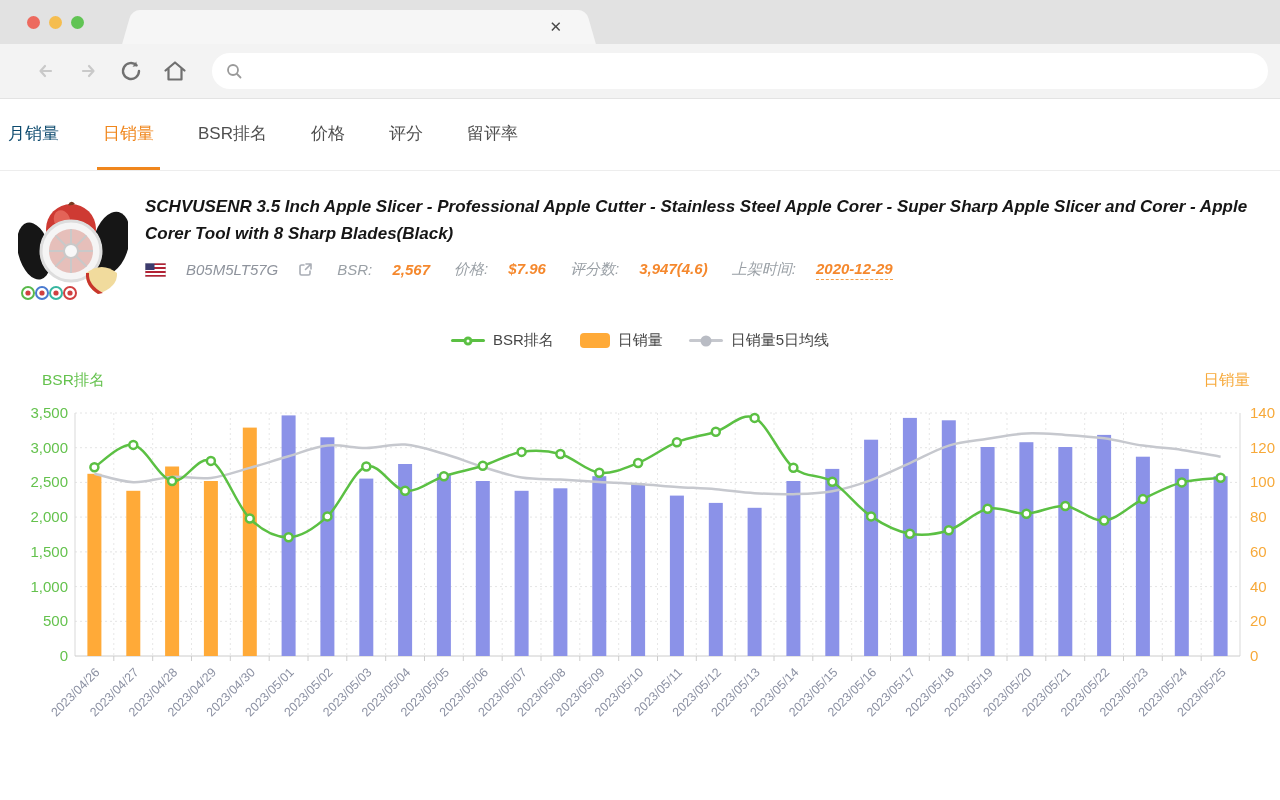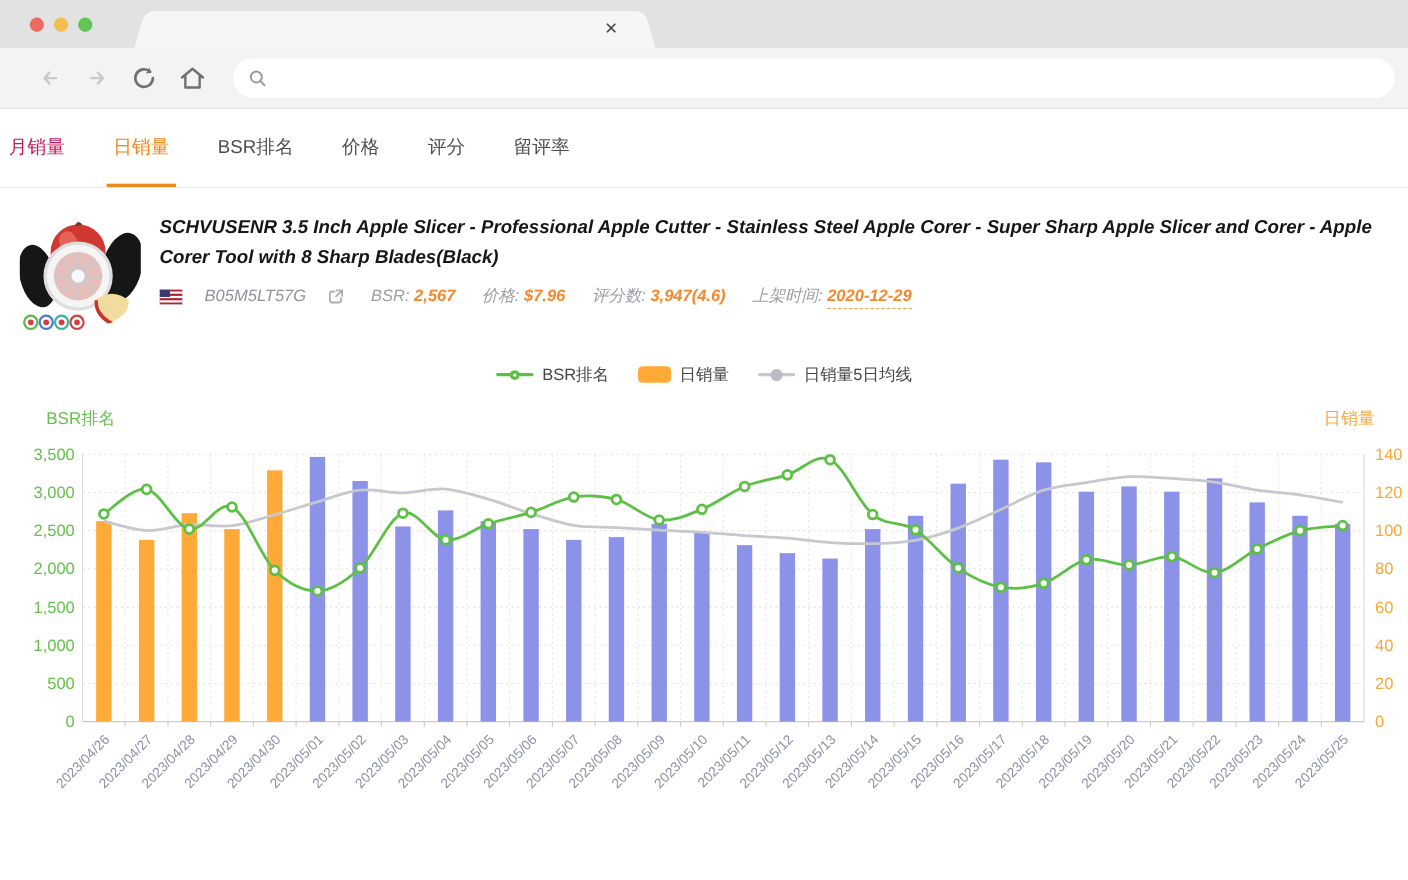--- a/index.html
+++ b/index.html
@@ -31,33 +31,33 @@
     align-items:center; padding:0 12px 0 34px; border-bottom:1px solid #e3e3e3; }
   .nav-icon { flex:none; margin-right:18px; display:block; }
   .addressbar { flex:1; height:36px; background:#fff; border-radius:18px;
     display:flex; align-items:center; padding:0 13px; margin-left:6px; }
 
   
   .metric-tabs { height:72px; display:flex; align-items:stretch; gap:32px;
     padding-left:2px; border-bottom:1px solid #ededed; }
   .metric-tab { display:flex; align-items:center; padding:0 6px; font-size:17px;
     color:#4f4f4f; cursor:pointer; border-bottom:3px solid transparent; }
-  .metric-tab.muted { color:#be185d; }
+  .metric-tab.muted { color:#0c4a6e; }
   .metric-tab.active { color:#f0861c; border-bottom-color:#f0861c; }
 
   
   .product { display:flex; padding:22px 18px 0 18px; }
   .product-image { width:110px; height:112px; flex:none; margin-right:17px; }
   .product-right { flex:1; min-width:0;font-style:italic; }
   .product-title { font-weight:bold; font-size:17px; line-height:27px; color:#161616; }
   .product-info { margin-top:13px; display:flex; align-items:center; gap:24px;
     font-size:15px; white-space:nowrap; }
   .asin-group { display:flex; align-items:center; gap:20px; color:#8e939c; }
   .stat { color:#9aa0a6; }
-  .stat b { color:#f5882d; font-weight:bold; }
+  .stat b { color:#f5882d; font-weight:bold;margin-left:16px; }
   .stat.dashed b { border-bottom:1px dashed #f5a04a; padding-bottom:2px; }
 
   
   .legend { margin-top:26px; display:flex; justify-content:center; align-items:center;
     gap:26px; font-size:15px; color:#464646; }
   .legend-item { display:flex; align-items:center; gap:8px; cursor:pointer; }
   .lm-line { position:relative; width:34px; height:3px; border-radius:2px; }
   .lm-dot { position:absolute; left:50%; top:50%; transform:translate(-50%,-50%);
     border-radius:50%; }
   .lm-dot.hollow { width:9px; height:9px; background:#fff; border:3px solid #5bc043; }

